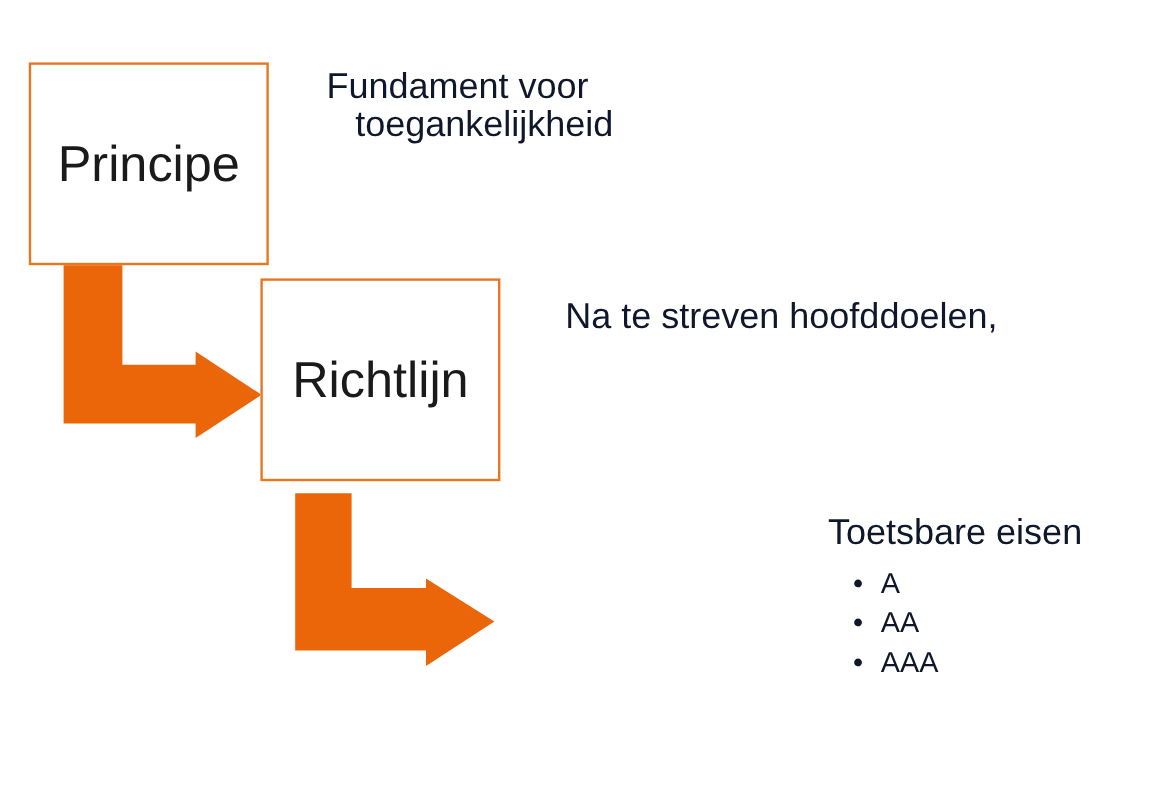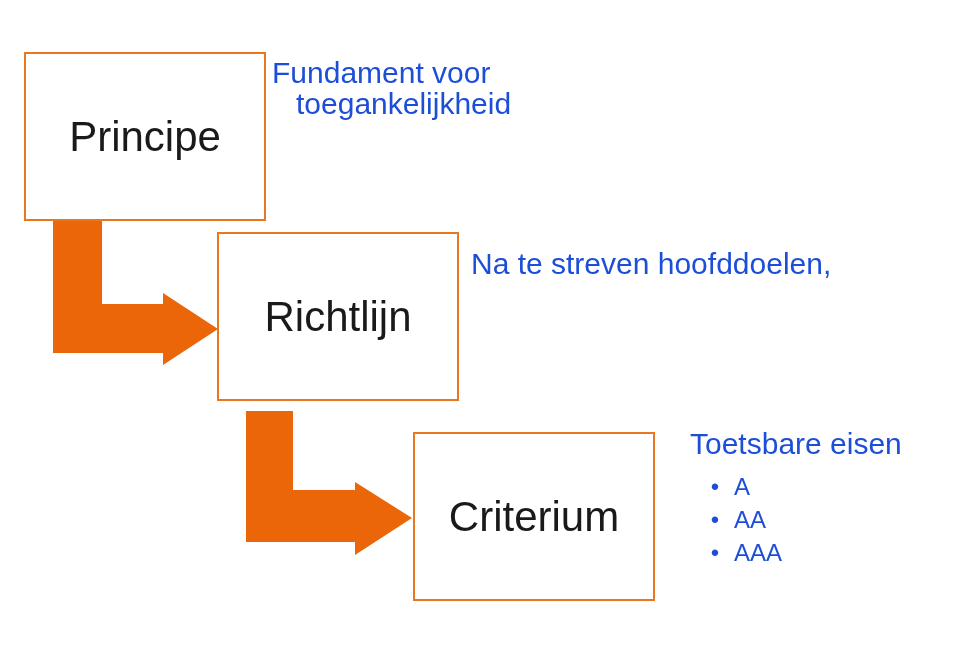--- a/index.html
+++ b/index.html
@@ -20,21 +20,21 @@
     position: absolute;
     left: 0;
     top: 0;
     width: 980px;
     height: 664px;
     pointer-events: none;
   }
   .step-box {
     position: absolute;
     box-sizing: border-box;
-    width: 242px;
+    width: 200px;
     height: 169px;
     background: #ffffff;
     border: 2px solid #e87722;
     display: flex;
     align-items: center;
     justify-content: center;
   }
   .step-box .label {
     font-size: 42px;
     line-height: 1;
@@ -42,21 +42,21 @@
     white-space: nowrap;
   }
   .box-principe  { left: 24px;  top: 52px;  }
   .box-richtlijn { left: 217px; top: 232px; }
   .box-criterium { left: 413px; top: 432px; }
 
   .desc {
     position: absolute;
     font-size: 30px;
     line-height: 31px;
-    color: #1d4ed8;
+    color: #0f172a;
     white-space: nowrap;
   }
   .desc-1 { left: 272px; top: 57px;  }
   .desc-2 { left: 471px; top: 248px; }
   .desc-3 { left: 690px; top: 428px; }
   .desc .indent { padding-left: 24px; }
 
   .levels {
     list-style: none;
     margin: 11px 0 0 0;
@@ -86,23 +86,20 @@
   </svg>
 
   <div class="step-box box-principe">
     <span class="label">Principe</span>
   </div>
 
   <div class="step-box box-richtlijn">
     <span class="label">Richtlijn</span>
   </div>
 
-  <div class="step-box box-criterium">
-    <span class="label">Criterium</span>
-  </div>
 
   <div class="desc desc-1">
     <div>Fundament voor</div>
     <div class="indent">toegankelijkheid</div>
   </div>
 
   <div class="desc desc-2">
     <div>Na te streven hoofddoelen,</div>
   </div>
 

